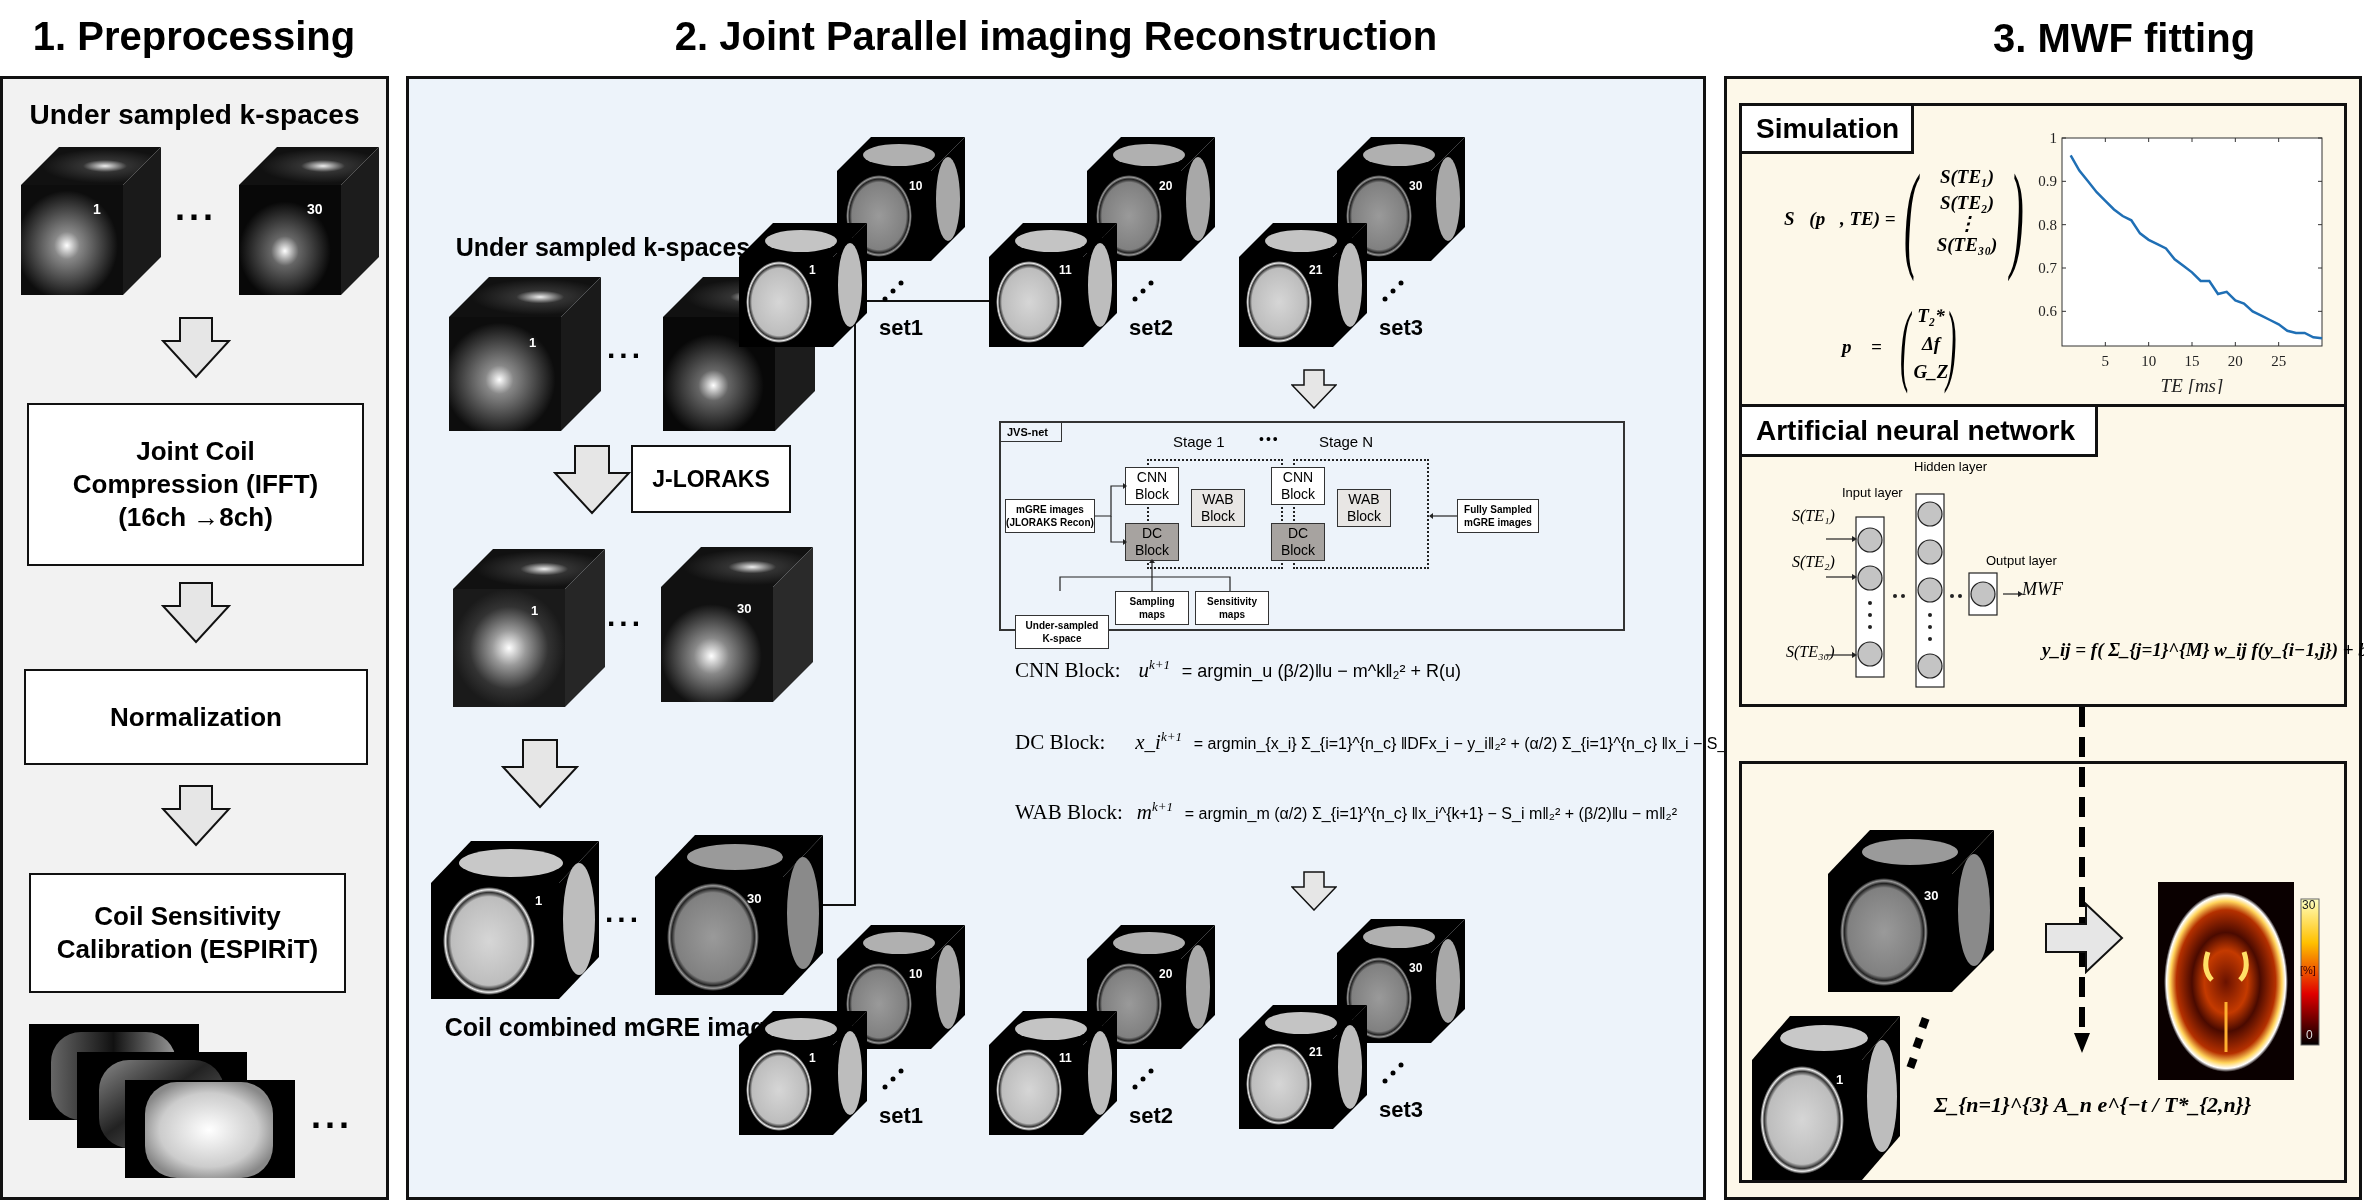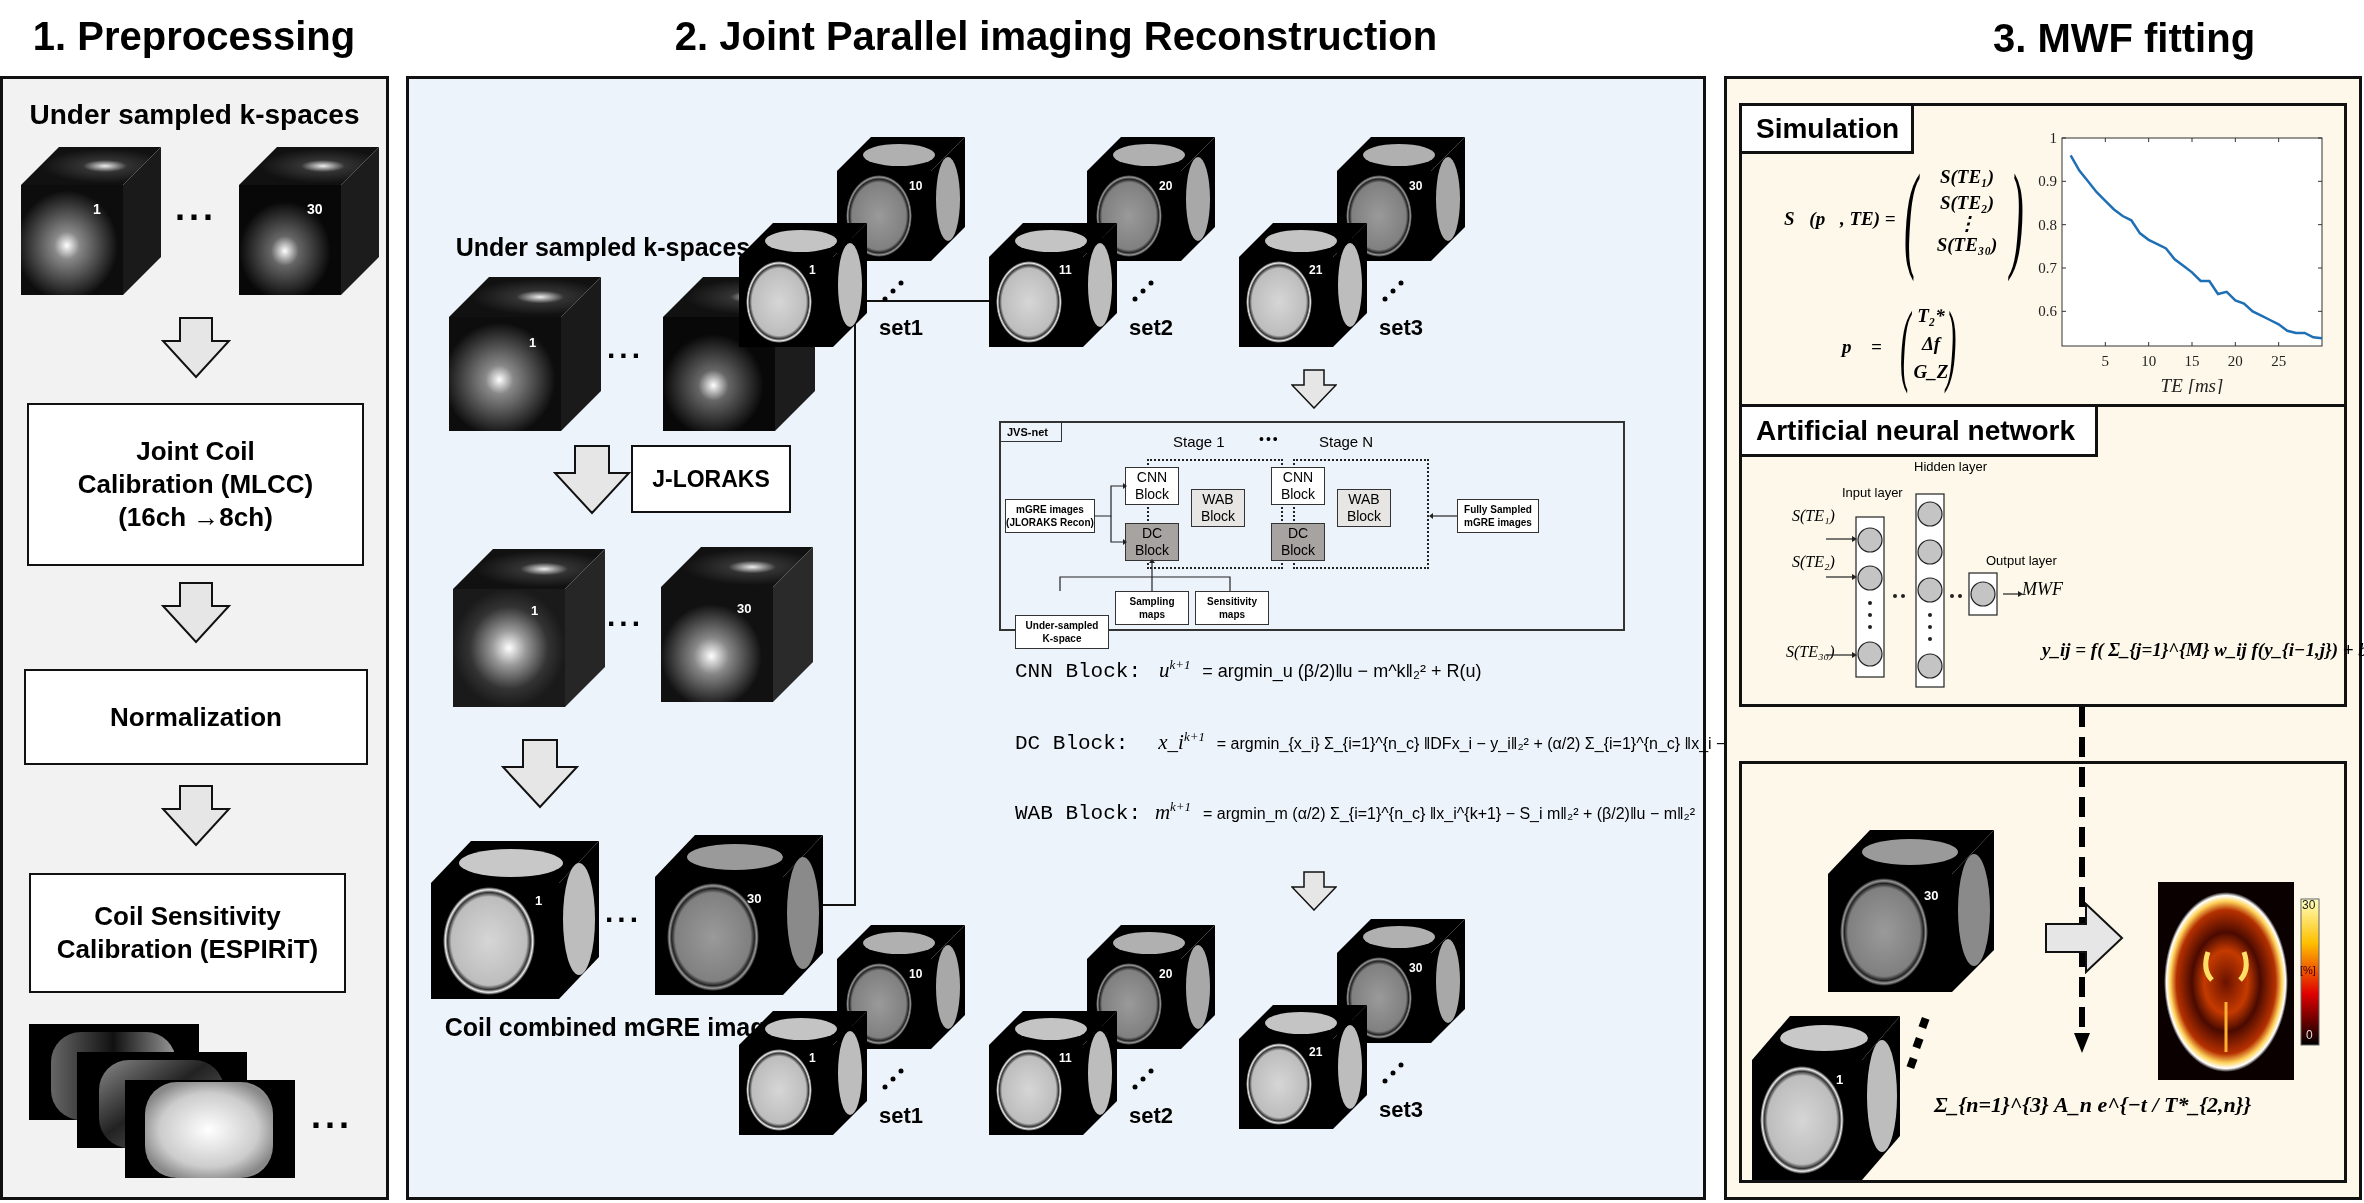--- a/index.html
+++ b/index.html
@@ -10,21 +10,21 @@
   .box{position:absolute;background:#fff;border:2px solid #111;box-sizing:border-box;display:flex;align-items:center;justify-content:center;text-align:center;font-weight:bold;}
   .lbl{position:absolute;font-weight:bold;white-space:nowrap;text-align:center;}
   .serif{font-family:Liberation Sans, sans-serif;}
   .math{font-family:"Liberation Serif","DejaVu Serif",serif;font-style:italic;}
   .cube{position:absolute;}
   .cube svg{display:block;}
   .dots{position:absolute;font-weight:bold;letter-spacing:4px;}
   .sub-title{position:absolute;left:0;top:0;background:#fff;border:3px solid #111;border-left:none;border-top:none;box-sizing:border-box;font-weight:bold;font-size:28px;display:flex;align-items:center;padding-left:14px;}
   .jvs-inner{position:absolute;border:1.5px solid #333;box-sizing:border-box;display:flex;align-items:center;justify-content:center;text-align:center;font-size:14px;line-height:17px;}
   .eq-row{position:absolute;font-size:21px;white-space:nowrap;}
-  .eq-row .name{font-family:Liberation Mono, monospace;text-align:center;}
+  .eq-row .name{font-family:Liberation Serif, serif;text-align:center;}
 </style>
 </head>
 <body>
 
 <div class="section-title" style="left:0;width:388px;top:14px;">1. Preprocessing</div>
 <div class="section-title" style="left:406px;width:1300px;top:14px;">2. Joint Parallel imaging Reconstruction</div>
 <div class="section-title" style="left:1804px;width:640px;top:16px;">3. MWF fitting</div>
 
 <div class="panel" style="left:0;top:76px;width:389px;height:1124px;background:#f2f2f2;">
   <div class="lbl" style="left:0;width:383px;top:20px;font-size:28px;">Under sampled k-spaces</div>
@@ -65,21 +65,21 @@
     </svg>
     <span class="abs" style="left:68px;top:54px;color:#fff;font-weight:bold;font-size:14px;">30</span>
   </div>
 
   <svg class="abs" style="left:158px;top:238px;" width="70" height="62" viewBox="0 0 70 62">
       <polygon points="19,1 51,1 51,24 68,24 35,60 2,24 19,24" fill="#e6e6e6" stroke="#111" stroke-width="2"></polygon>
     </svg>
 
   <div class="box" style="left:24px;top:324px;width:337px;height:163px;font-size:26px;line-height:33px;flex-direction:column;">
     <span>Joint Coil</span>
-    <span>Calibration (MLCC)</span>
+    <span>Compression (IFFT)</span>
     <span>(16ch →8ch)</span>
   </div>
 
   <svg class="abs" style="left:158px;top:503px;" width="70" height="62" viewBox="0 0 70 62">
       <polygon points="19,1 51,1 51,24 68,24 35,60 2,24 19,24" fill="#e6e6e6" stroke="#111" stroke-width="2"></polygon>
     </svg>
 
   <div class="box" style="left:21px;top:590px;width:344px;height:96px;font-size:26px;">
     <span>Normalization</span>
   </div>

